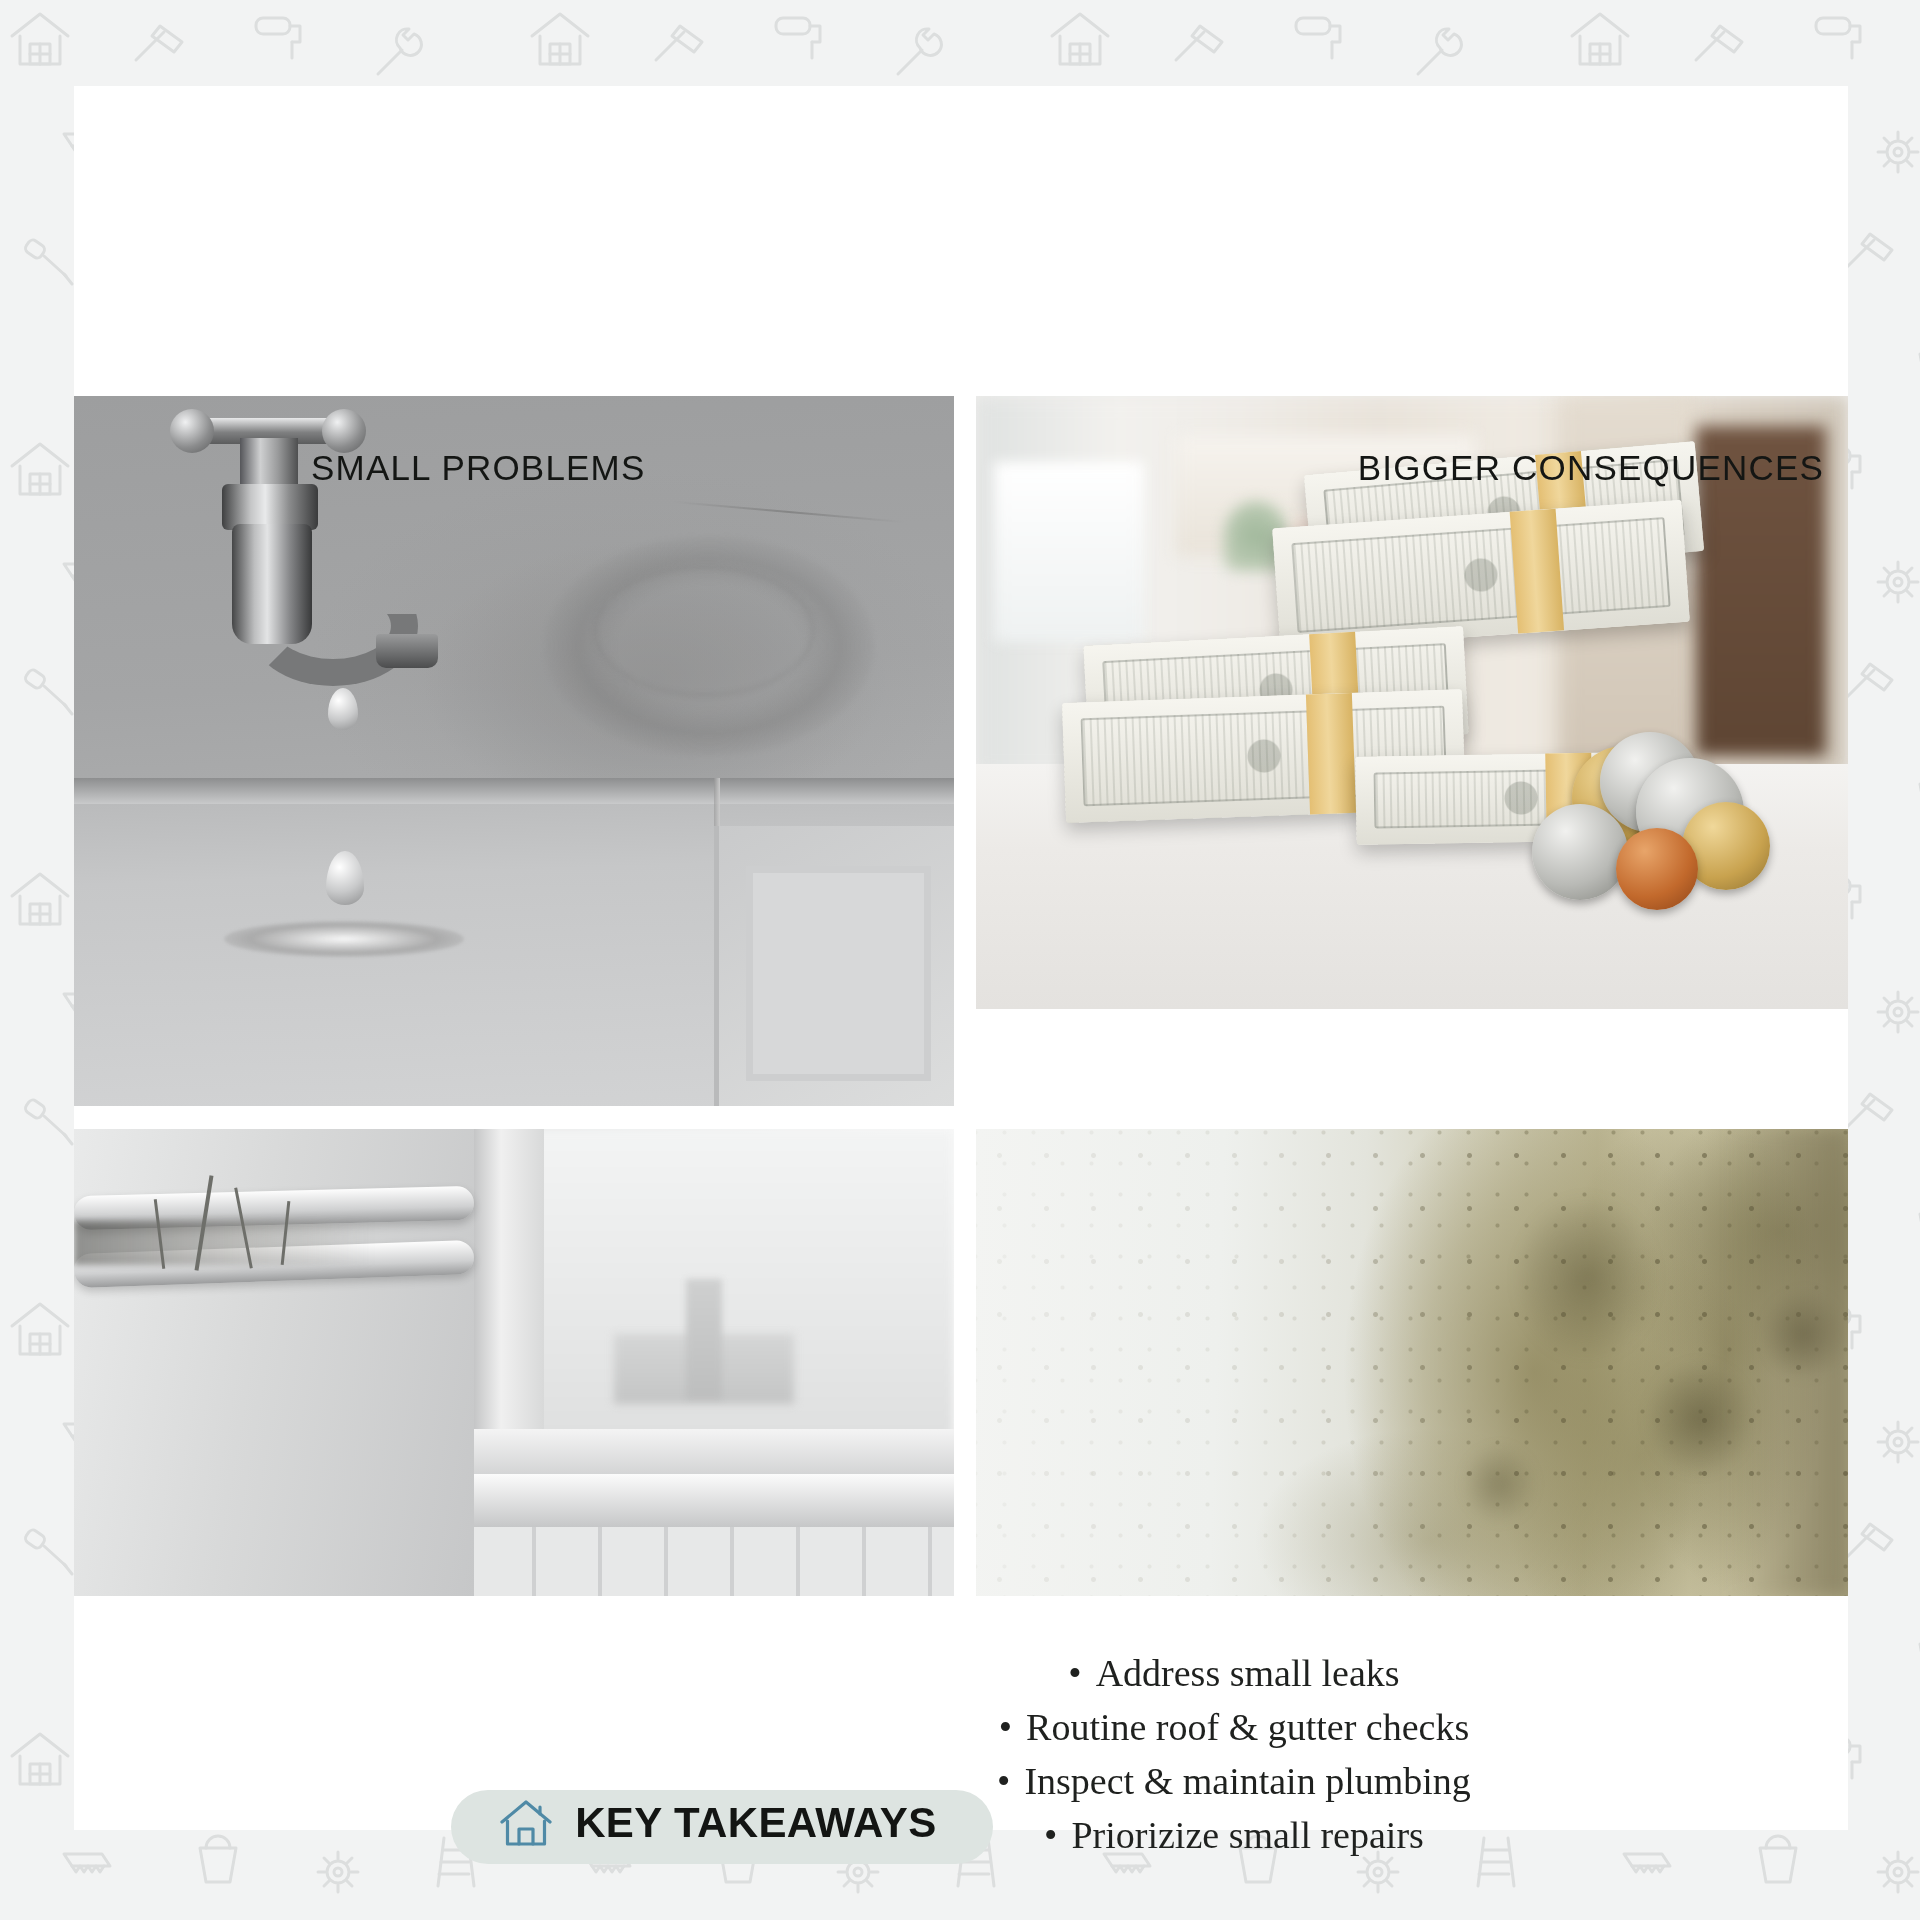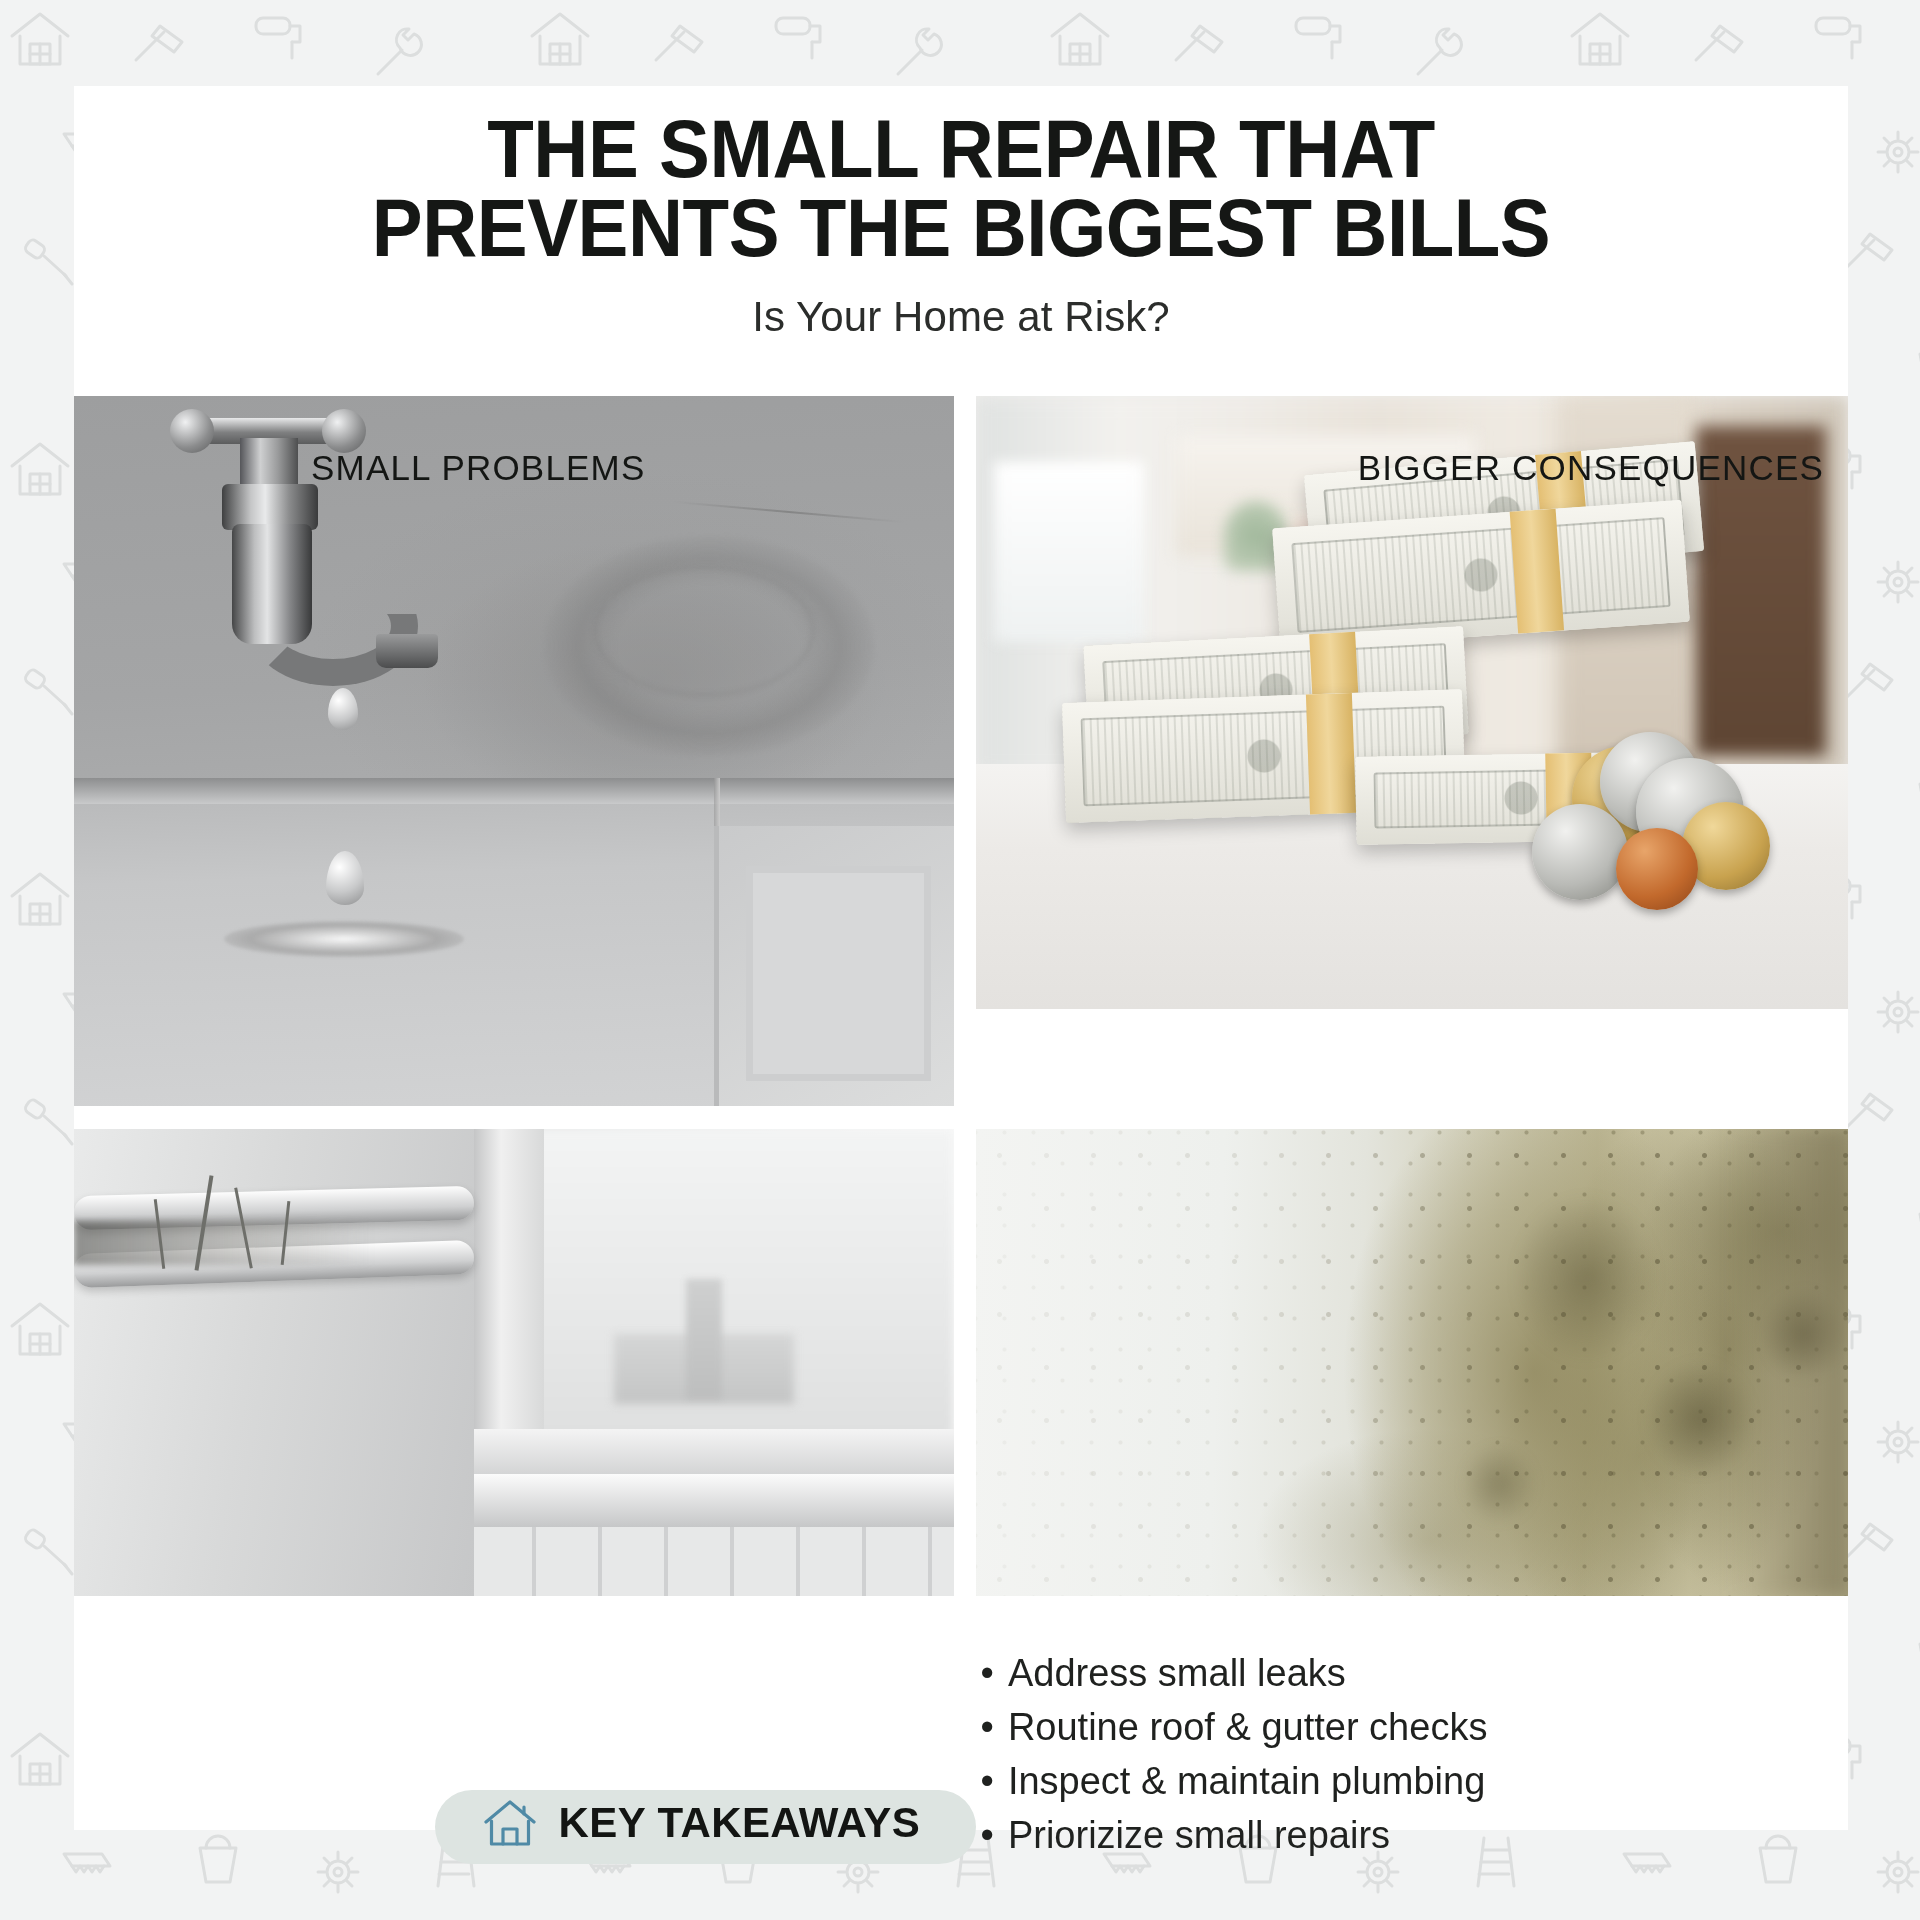--- a/index.html
+++ b/index.html
@@ -401,21 +401,22 @@
     font-size:42px;
     font-weight:700;
     letter-spacing:0.4px;
     color:#131513;
   }
   .house-icon{ display:block; }
 
   .bullets{
     margin-top:26px;
     display:inline-block;
-    text-align:left;
+    text-align:center;
+    font-family:Liberation Serif, serif;
   }
   .bullet{
     font-size:38px;
     line-height:1.42;
     color:#1f211f;
     white-space:nowrap;
   }
   .bullet .dot{ margin-right:14px; }
 </style>
 </head>
@@ -489,25 +490,20 @@
       <pattern id="bgpat" width="520" height="430" patternUnits="userSpaceOnUse">
         <use href="#tile"></use>
       </pattern>
     </defs>
     <rect x="0" y="0" width="1920" height="1920" fill="#f2f3f3"></rect>
     <rect x="0" y="0" width="1920" height="1920" fill="url(#bgpat)" opacity="0.85"></rect>
   </svg>
 
   <div id="card">
 
-    <div class="header">
-      <div class="title">THE SMALL REPAIR THAT
-PREVENTS THE BIGGEST BILLS</div>
-      <div class="subtitle">Is Your Home at Risk?</div>
-    </div>
 
     <div class="grid">
 
       <div class="cell tl">
         <div class="art-faucet">
           <div class="stain"></div>
           <div class="stain2"></div>
           <div class="crackline"></div>
           <div class="wall-corner"></div>
           <div class="corner-v"></div>

